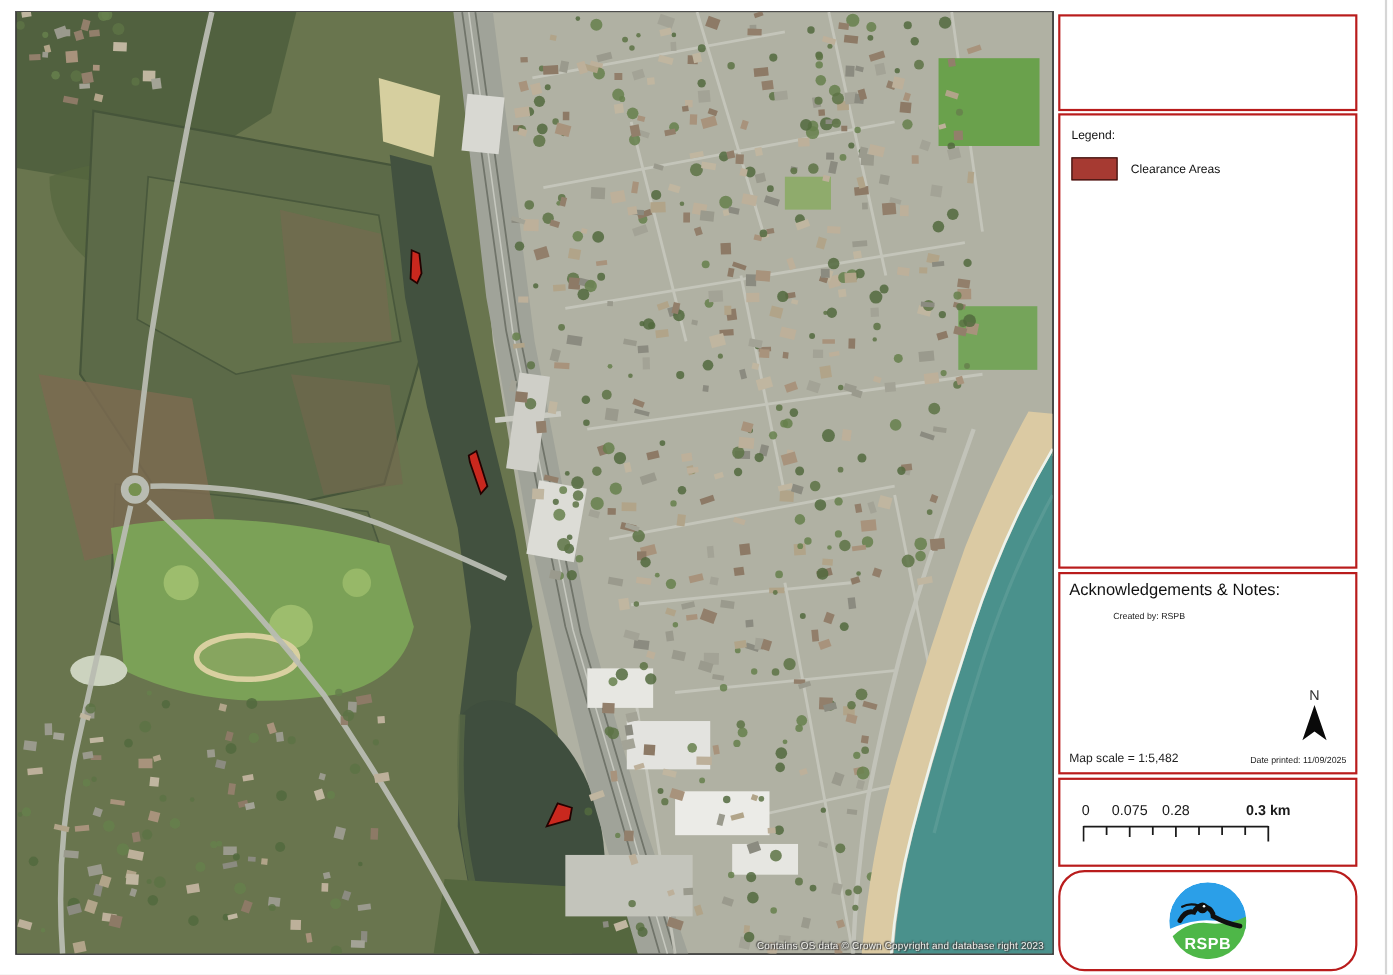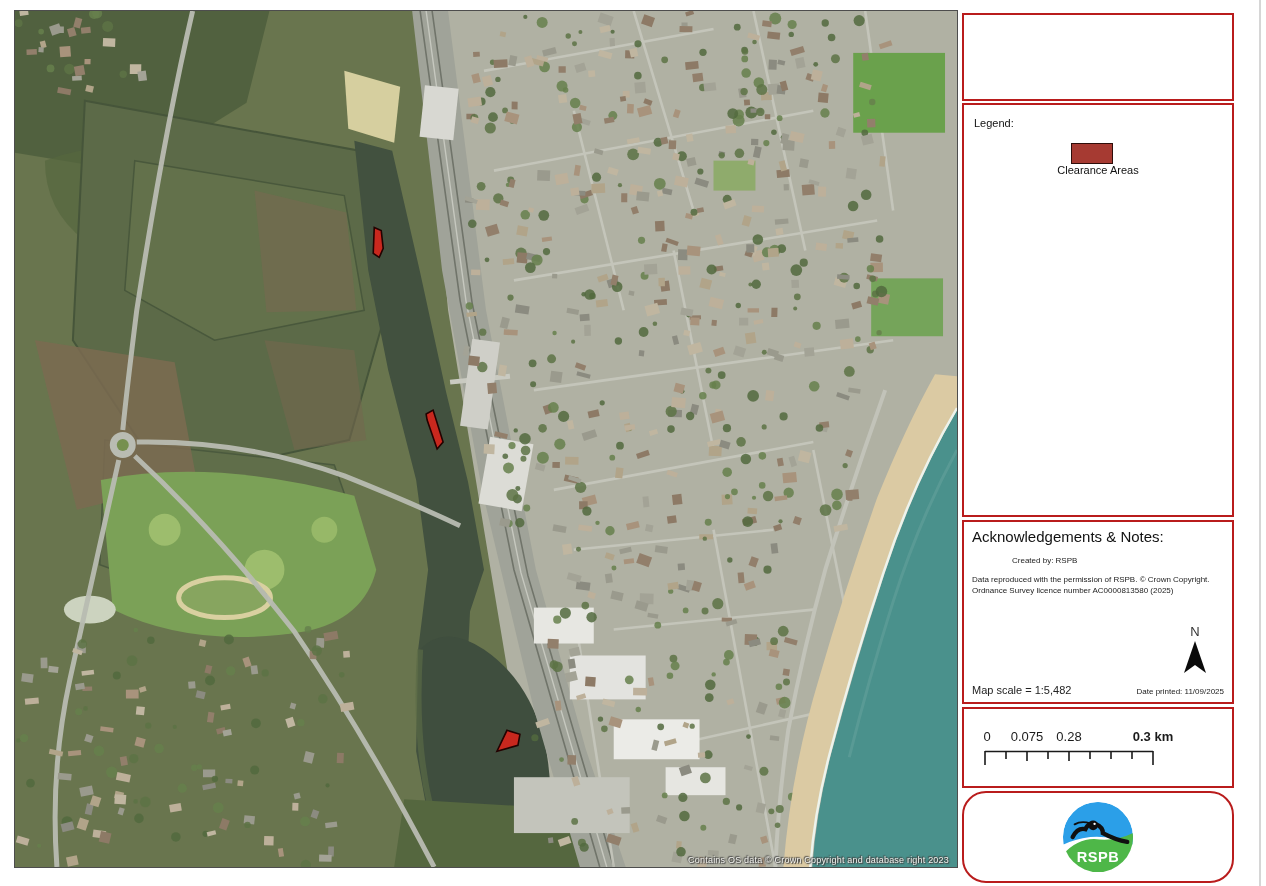--- a/index.html
+++ b/index.html
@@ -18,21 +18,21 @@
   
   .sbox { position:absolute; left:962px; width:272px; background:#fff;
           border:2px solid #b91c1c; }
   .box-title   { top:13px;  height:88px; }
   .box-legend  { top:103px; height:414px; padding:12px 10px; }
   .box-notes   { top:520px; height:184px; padding:6px 8px; }
   .box-scale   { top:707px; height:81px; }
   .box-logo    { top:791px; height:92px; display:flex; align-items:center; justify-content:center;border-radius:24px; }
 
   .legend-heading { font-size:11px; color:#111; }
-  .legend-item { display:flex; align-items:center; margin-top:14px;flex-direction:column; }
+  .legend-item { display:flex; align-items:center; margin-top:14px; }
   .legend-swatch { width:42px; height:21px; border:1.5px solid #2e0d0a; margin-right:12px; }
   .legend-label { font-size:11px; color:#111; }
 
   .notes-heading { font-size:15px; color:#111; margin-bottom:10px; }
   .notes-small { font-size:8px; color:#222; line-height:1.4; }
   .notes-created { margin-bottom:8px;margin-left:40px; }
   .notes-attrib { width:250px; }
 
   .north-arrow { position:absolute; right:22px; top:102px; width:30px; text-align:center; }
   .north-n { font-size:13px; color:#333; margin-bottom:1px; }
@@ -883,21 +883,20 @@
     <div class="legend-heading">Legend:</div>
     <div class="legend-item">
       <div class="legend-swatch" id="legend-swatch" style="background: rgb(166, 58, 50); border-color: rgb(46, 13, 10);"></div>
       <div class="legend-label">Clearance Areas</div>
     </div>
   </div>
 
   <div class="sbox box-notes">
     <div class="notes-heading">Acknowledgements &amp; Notes:</div>
     <div class="notes-small notes-created">Created by:  RSPB</div>
-    <div class="notes-small notes-attrib">Data reproduced with the permission of RSPB. © Crown Copyright. Ordnance Survey licence number AC0000813580 (2025)</div>
 
     <div class="north-arrow">
       <div class="north-n">N</div>
       <svg width="26" height="34" viewBox="0 0 26 34">
         <polygon points="13,1 24,33 13,25 2,33" fill="#0a0a0a"></polygon>
       </svg>
     </div>
 
     <div class="notes-footer-left">Map scale = 1:5,482</div>
     <div class="notes-footer-right">Date printed: 11/09/2025</div>

